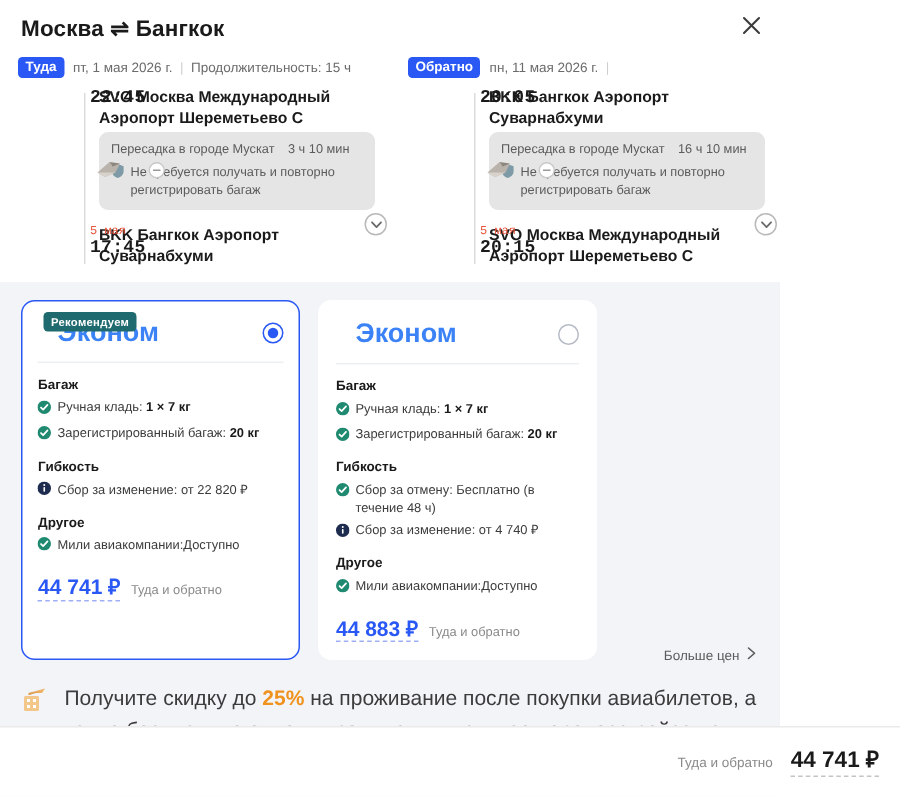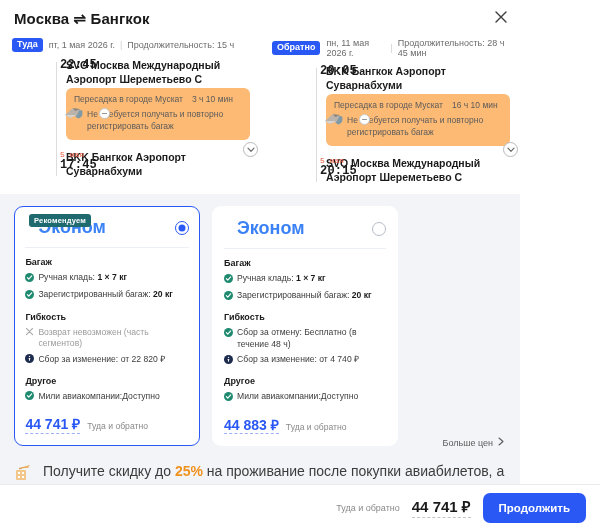--- a/index.html
+++ b/index.html
@@ -15,21 +15,21 @@
   
   .header { padding: 10px 14px 0 14px; position: relative; }
   .title { font-size: 15px; font-weight: bold; letter-spacing: .1px; color:#1a1a1a; }
   .close-btn {
     position:absolute; right: 8px; top: 6px;
     width: 22px; height: 22px; display:flex; align-items:center; justify-content:center;
     cursor:pointer; color:#444; font-size:15px; line-height:1;
   }
 
   
-  .flights { display:flex; padding: 6px 12px 8px 0; }
+  .flights { display:flex; padding: 6px 12px 8px 0; align-items: center; }
   .flight-col { width: 300px; padding: 0 12px; position: relative; }
   .flight-col.right { padding-left: 10px; }
 
   .leg-head { display:flex; align-items:center; gap:6px; margin: 4px 0 6px 0; }
   .leg-badge {
     background:#2a58f5; color:#fff; font-size:9px; font-weight:bold;
     padding: 2px 5px 3px 5px; border-radius: 3px; line-height:1;
   }
   .leg-meta { font-size:9px; color:#6b6b6b; display:flex; align-items:center; gap:5px; }
   .leg-sep { color:#cfcfcf; }
@@ -49,21 +49,21 @@
   .logo-box { position:absolute; left:2px; top:14px; width:22px; height:22px; }
   .logo-box svg { display:block; }
   .mid-dot {
     position:absolute; left:39px; top:20px; width:11px; height:11px;
     border-radius:50%; border:1px solid #c9c9c9; background:#fff;
     display:flex; align-items:center; justify-content:center;
   }
   .mid-dot i { display:block; width:5px; height:1px; background:#9a9a9a; }
 
   .transfer {
-    margin-left: 6px; background:#fdba74; border-radius:6px; padding:6px 8px 7px 8px;
+    margin-left: 6px; background:#e5e5e5; border-radius:6px; padding:6px 8px 7px 8px;
     width: 184px;
   }
   .transfer-top { font-size:8.5px; color:#5b5b5b; display:flex; gap:9px; }
   .transfer-note { font-size:8.5px; color:#5b5b5b; margin-top:4px; line-height:1.45; display:flex; gap:4px; }
   .shield { flex:0 0 auto; margin-top:1px; }
 
   .expand-circle {
     position:absolute; right: 4px; top: 108px;
     width:15px; height:15px; border-radius:50%; border:1px solid #b9b9b9;
     display:flex; align-items:center; justify-content:center; background:#fff; cursor:pointer;
@@ -216,21 +216,20 @@
         </svg>
       </div>
     </div>
 
     <div class="flight-col right">
       <div class="leg-head">
         <span class="leg-badge">Обратно</span>
         <span class="leg-meta">
           <span>пн, 11 мая 2026 г.</span>
           <span class="leg-sep">|</span>
-          <span>Продолжительность: 28 ч 45 мин</span>
         </span>
       </div>
 
       <div class="seg">
         <div class="rail"></div>
 
         <div style="position:relative; min-height:30px;">
           <div class="time-col">
             <div class="time">20:05</div>
           </div>
@@ -301,26 +300,20 @@
         </div>
         <div class="feat">
           <span class="ico"><svg width="9" height="9" viewBox="0 0 10 10">
                 <circle cx="5" cy="5" r="5" fill="#1f8a70"></circle>
                 <path d="M2.6 5.2 L4.2 6.8 L7.4 3.3" stroke="#fff" stroke-width="1.3" fill="none" stroke-linecap="round" stroke-linejoin="round"></path>
               </svg></span>
           <span class="ftxt"><span>Зарегистрированный багаж: </span><b>20 кг</b></span>
         </div>
 
         <div class="grp-title">Гибкость</div>
-        <div class="feat muted">
-          <span class="ico"><svg width="9" height="9" viewBox="0 0 10 10">
-                <path d="M1.6 1.6 L8.4 8.4 M8.4 1.6 L1.6 8.4" stroke="#a8a8a8" stroke-width="1.2" stroke-linecap="round"></path>
-              </svg></span>
-          <span class="ftxt">Возврат невозможен (часть сегментов)</span>
-        </div>
         <div class="feat">
           <span class="ico"><svg width="9" height="9" viewBox="0 0 10 10">
                 <circle cx="5" cy="5" r="5" fill="#1d2b4f"></circle>
                 <rect x="4.4" y="4.1" width="1.2" height="3.4" rx=".5" fill="#fff"></rect>
                 <circle cx="5" cy="2.6" r=".75" fill="#fff"></circle>
               </svg></span>
           <span class="ftxt">Сбор за изменение: от 22 820 ₽</span>
         </div>
 
         <div class="grp-title">Другое</div>
@@ -420,16 +413,15 @@
             <circle cx="5" cy="5" r="4.3" fill="none" stroke="#8a8a8a" stroke-width=".9"></circle>
             <rect x="4.55" y="4.2" width=".9" height="3.1" fill="#8a8a8a"></rect>
             <circle cx="5" cy="2.8" r=".6" fill="#8a8a8a"></circle>
           </svg></span>
     </div>
   </div>
 
   <div class="footer">
     <span class="foot-sub">Туда и обратно</span>
     <span class="foot-price">44 741 ₽</span>
-    <button class="cta">Продолжить</button>
   </div>
 
 </div>
 
 </body></html>

